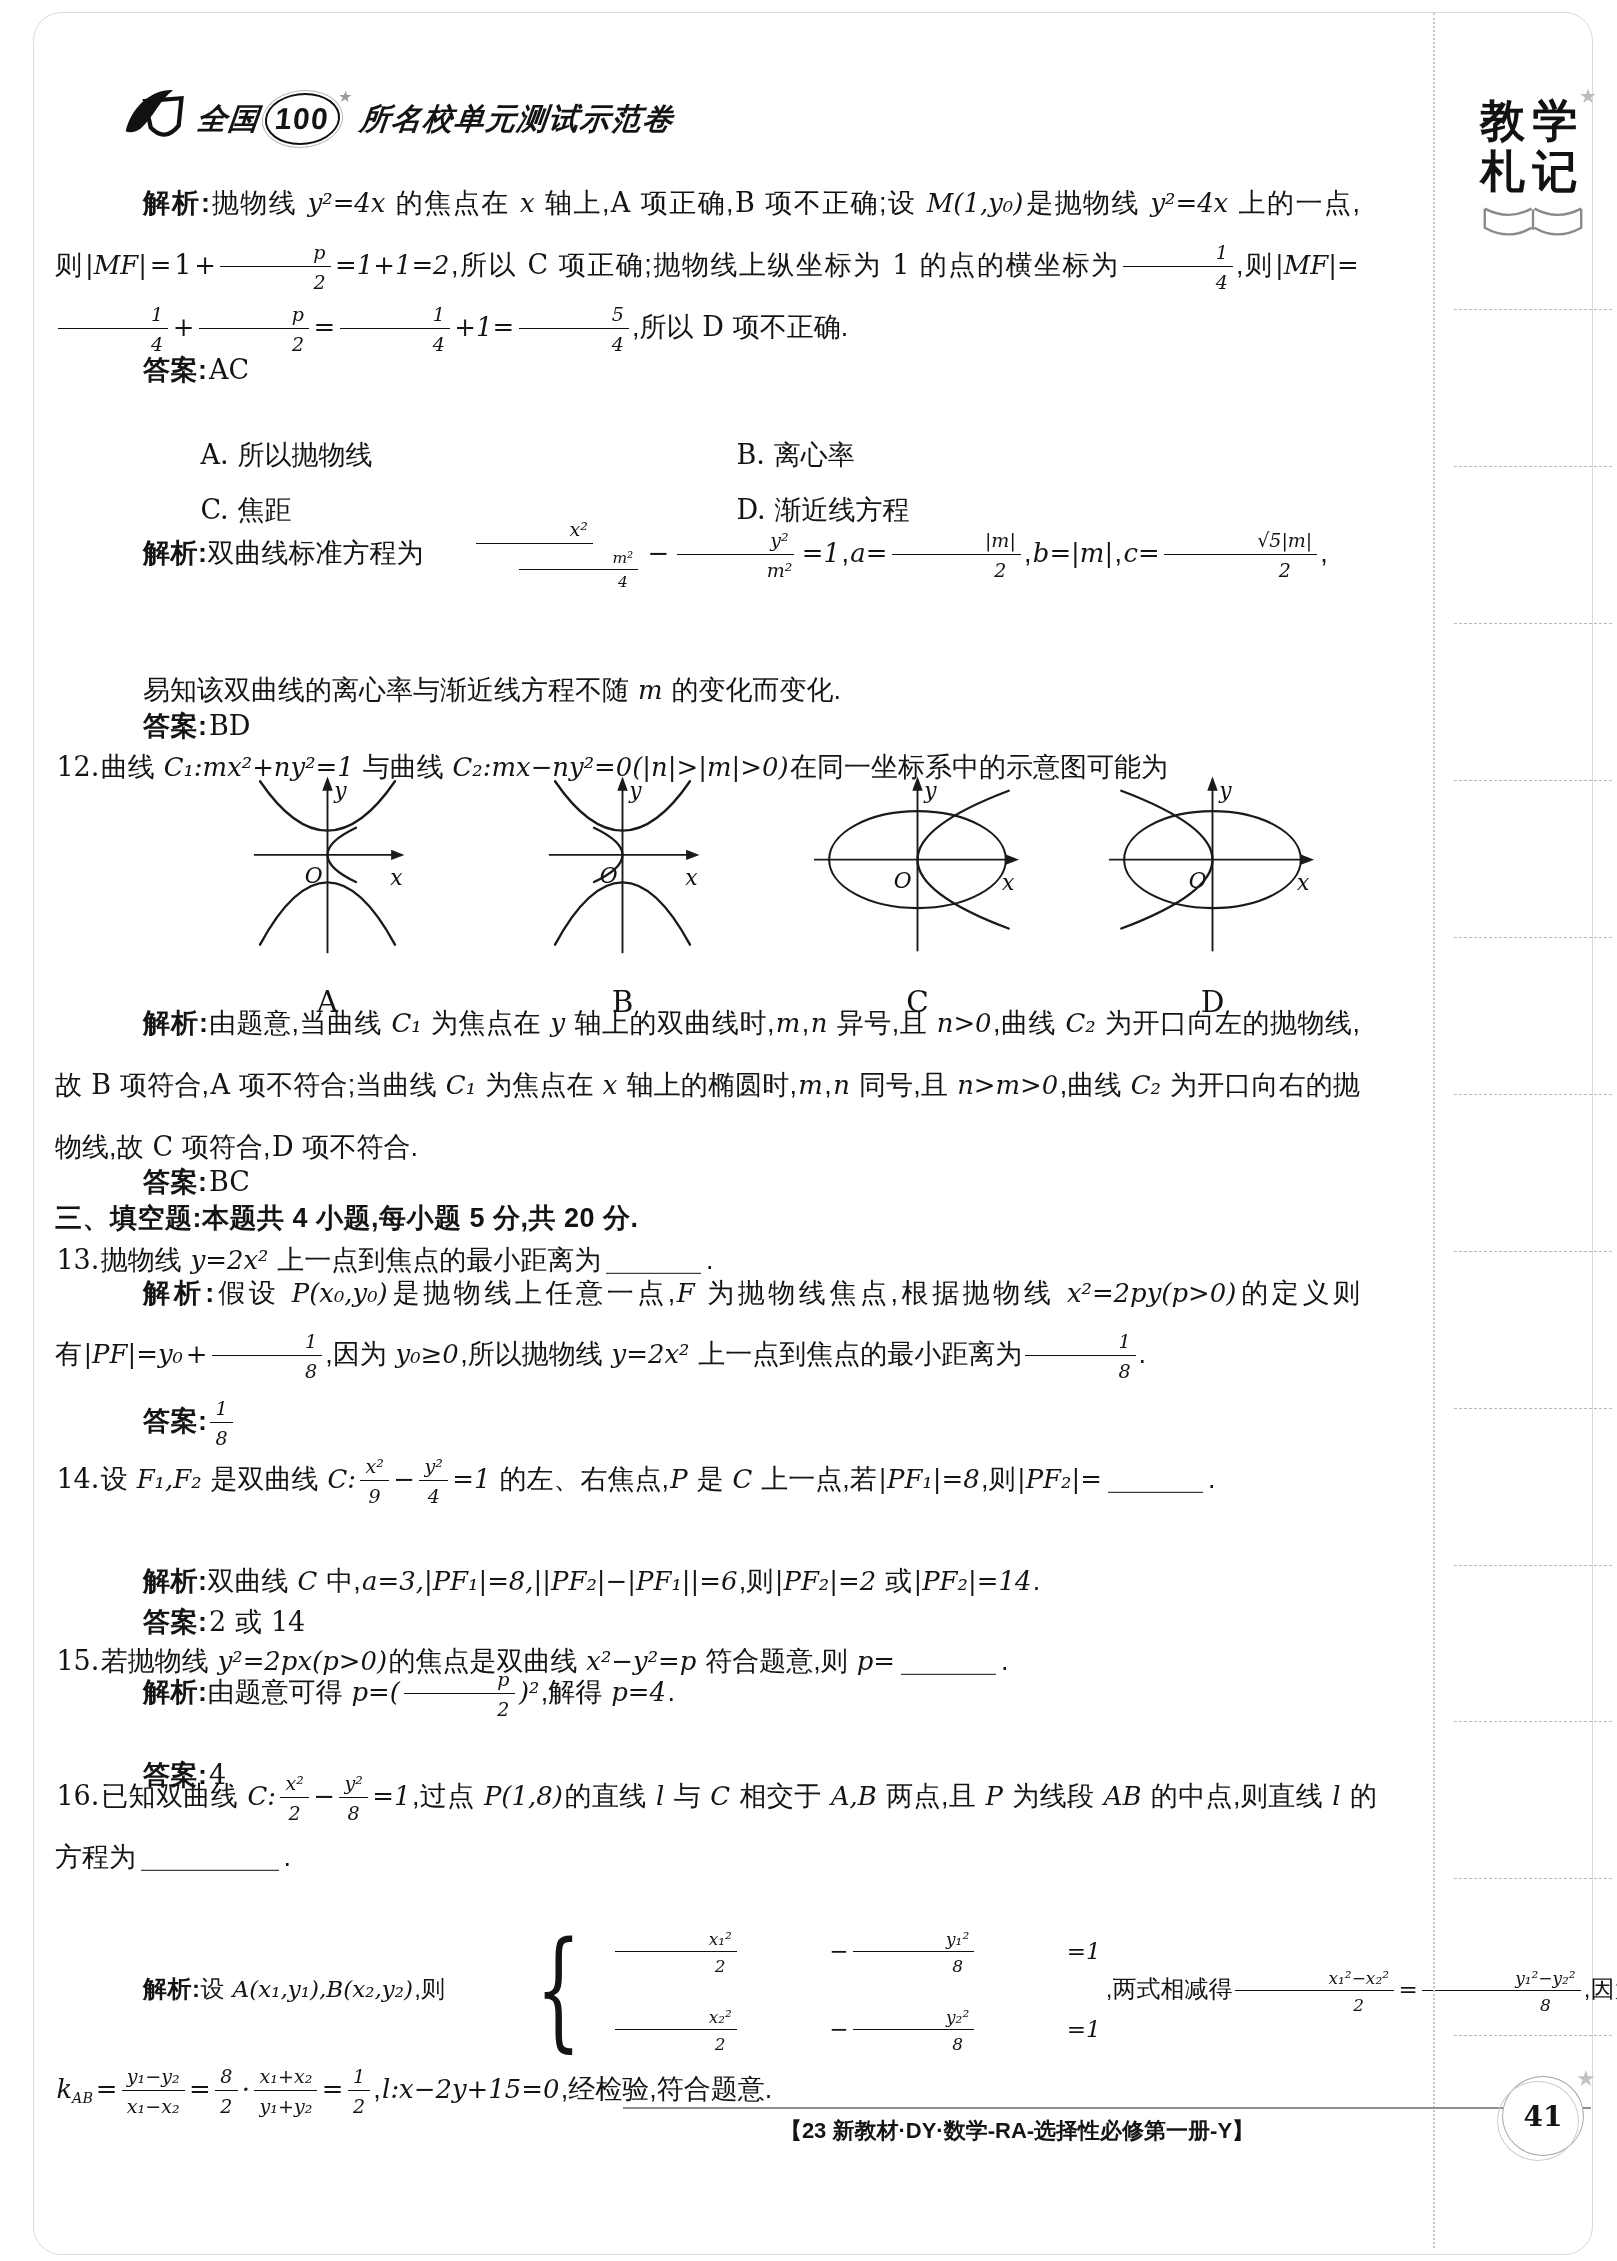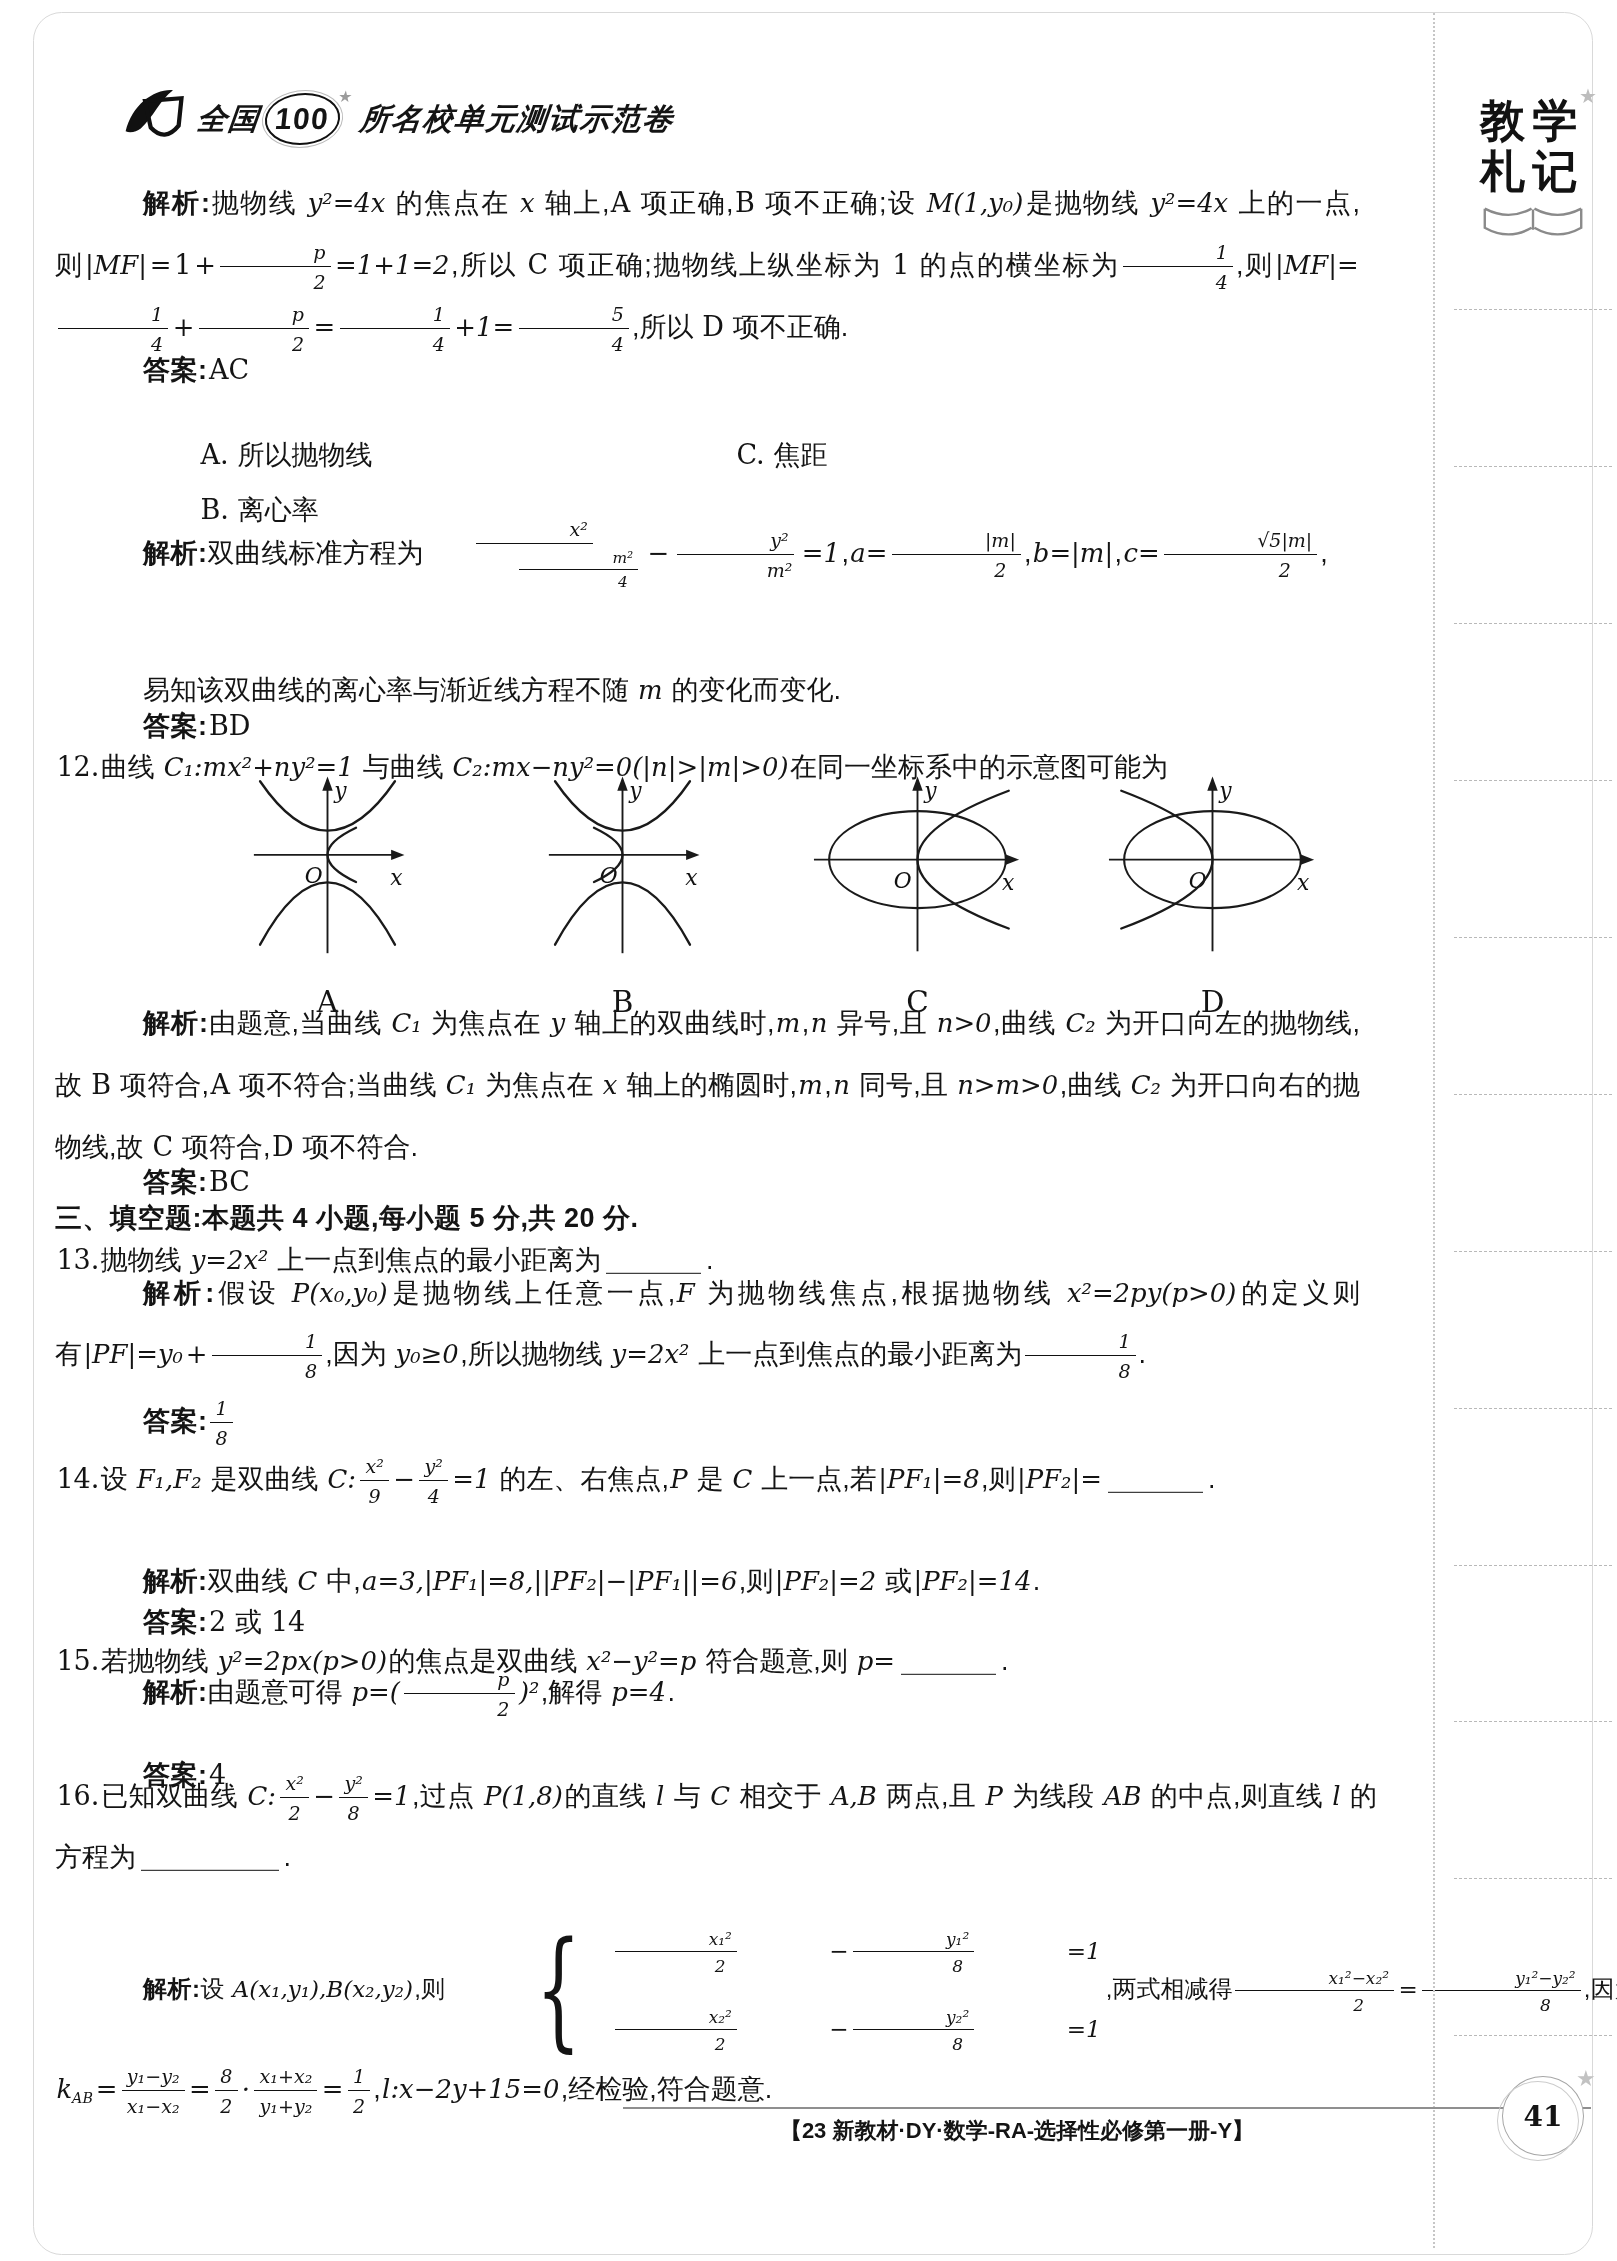--- a/index.html
+++ b/index.html
@@ -124,22 +124,23 @@
         </span><span class="m">=</span><span class="frac">
           <span class="num"><span class="m">1</span></span>
           <span class="den"><span class="m">4</span></span>
         </span><span class="m">+1=</span><span class="frac">
           <span class="num"><span class="m">5</span></span>
           <span class="den"><span class="m">4</span></span>
         </span><span class="t">,所以 </span><span class="d">D</span><span class="t"> 项不正确.</span></div>
       <div class="block" id="blk-ans10"><span class="t lb">答案:</span><span class="d">AC</span></div>
       <div class="block" id="blk-opts11">
         <div class="opt"><span class="d">A.</span><span class="t"> 所以抛物线</span></div>
+        <div class="opt"><span class="d">B.</span><span class="t"> 离心率</span></div>
         <div class="opt"><span class="d">C.</span><span class="t"> 焦距</span></div>
-        <div class="opt"><span class="d">B.</span><span class="t"> 离心率</span></div>
+        <div class="opt"><span class="d">D.</span><span class="t"> 渐近线方程</span></div>
       </div>
       <div class="block ti" id="blk-sol11a"><span class="t lb">解析:</span><span class="t">双曲线标准方程为</span><span class="frac">
           <span class="num"><span class="m">x²</span></span>
           <span class="den"><span class="frac">
               <span class="num"><span class="m">m²</span></span>
               <span class="den"><span class="m">4</span></span>
             </span></span>
         </span><span class="m">−</span><span class="frac">
           <span class="num"><span class="m">y²</span></span>
           <span class="den"><span class="m">m²</span></span>

